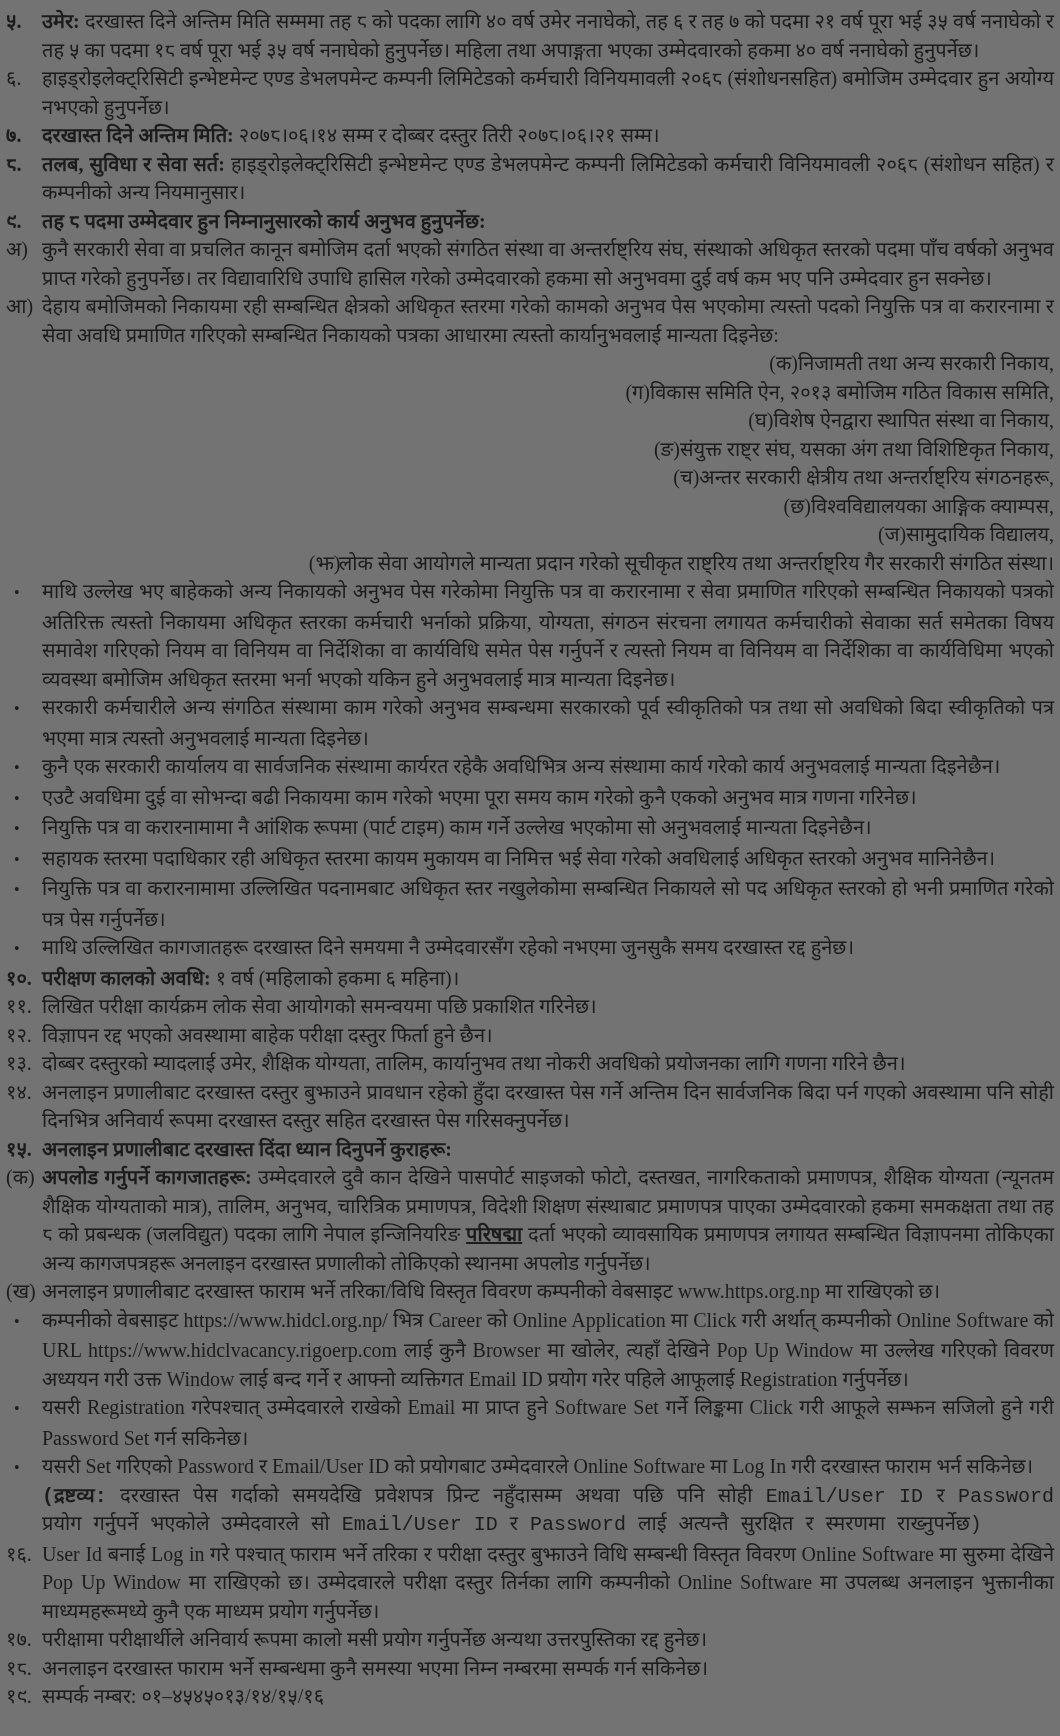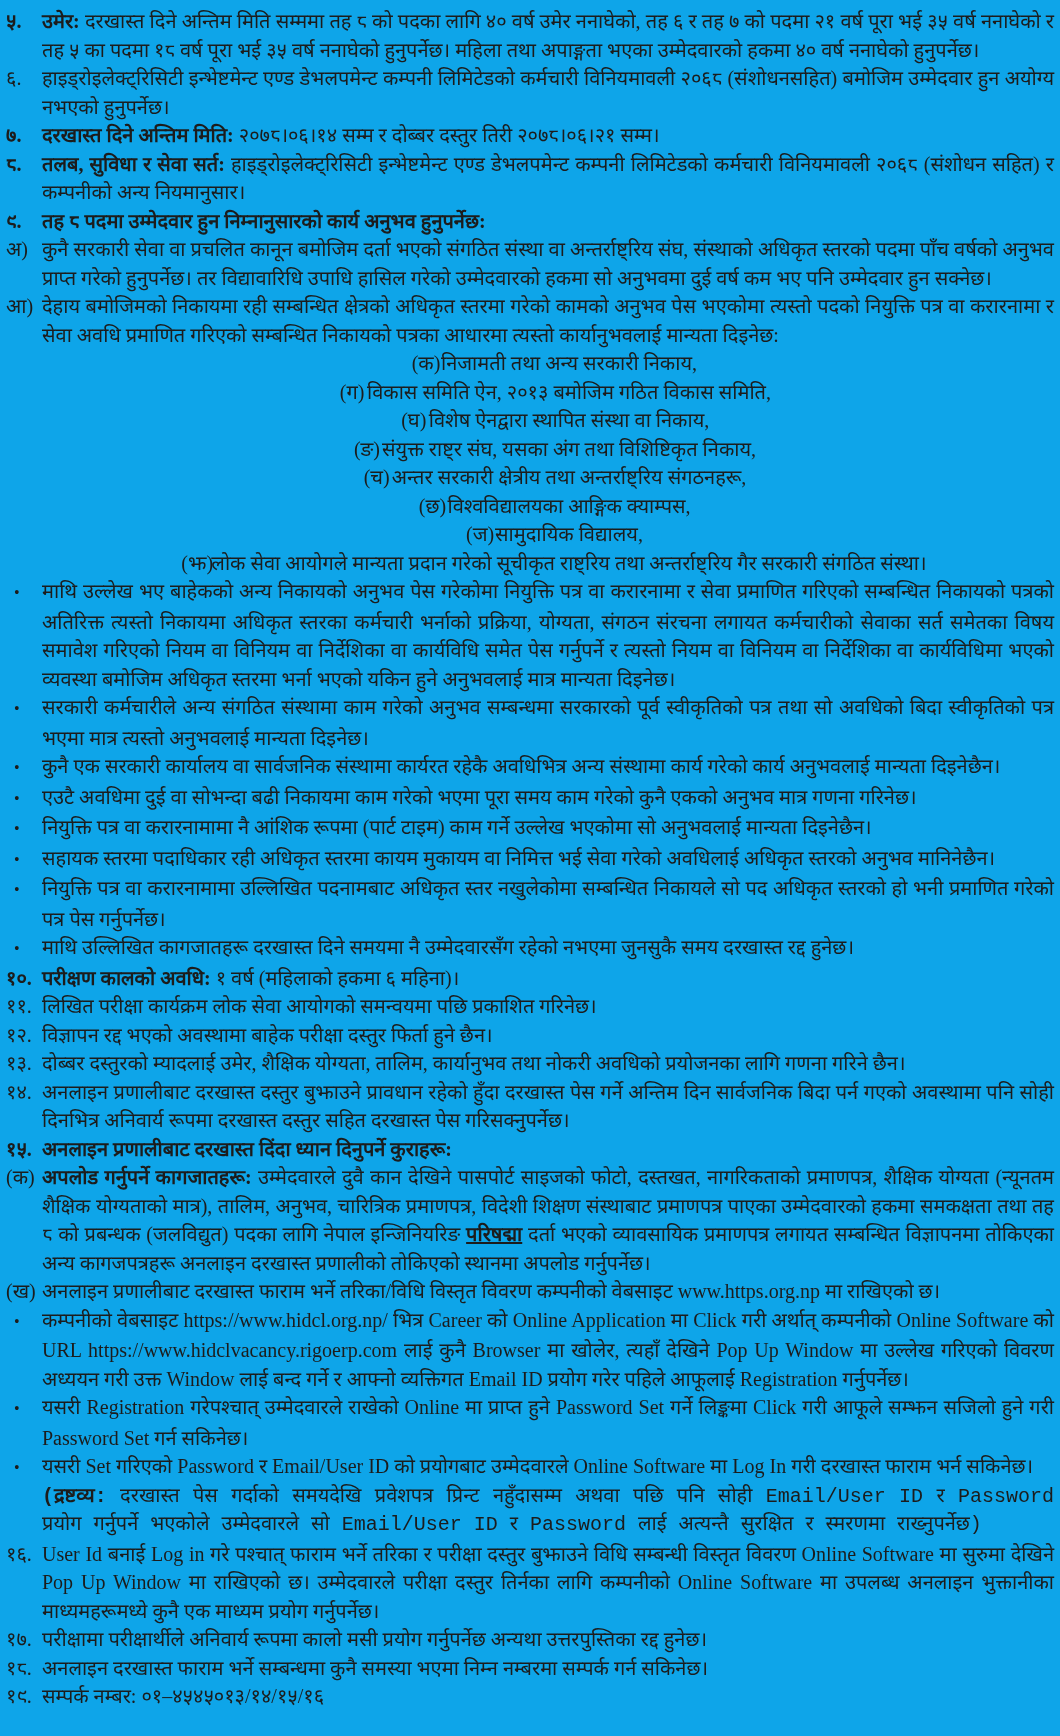--- a/index.html
+++ b/index.html
@@ -1,29 +1,29 @@
 <!DOCTYPE html>
 <html lang="ne"><head>
 <meta charset="utf-8">
 <style>
   html,body { margin:0; padding:0; background:#ffffff; }
   .page {
     width:1060px; height:1736px; box-sizing:border-box;
     padding:7px 6px 10px 6px;
     font-family:"Liberation Serif", serif;
     font-size:20px; line-height:28.5px;
-    color:#1c1c1c; background:#0ea5e9;
+    color:#1c1c1c; background:#737373;
     overflow:hidden;
   }
   .block { text-align:justify; }
   .marker { display:inline-block; text-indent:0; vertical-align:baseline; }
   .num, .sub, .bullet { padding-left:36px; text-indent:-36px; }
   .num .marker, .sub .marker { width:36px; }
   .bullet .marker { width:28px; margin-left:8px; font-size:16px; }
-  .letter { padding-left:78px; text-indent:-78px; text-align:center; }
+  .letter { padding-left:78px; text-indent:-78px; text-align:right; }
   .letter .marker { width:30px; margin-left:48px; }
   .note { padding-left:36px; text-indent:0;font-family:Liberation Mono, monospace; }
   .b > .marker { font-weight:700; }
   .head { font-weight:700; }
   .emph { font-weight:700; text-decoration:underline; }
 </style>
 </head>
 <body>
 
 <div class="page">
@@ -53,21 +53,21 @@
       <div class="block bullet"><span class="marker">•</span><span>माथि उल्लिखित कागजातहरू दरखास्त दिने समयमा नै उम्मेदवारसँग रहेको नभएमा जुनसुकै समय दरखास्त रद्द हुनेछ।</span></div>
       <div class="block num b"><span class="marker">१०.</span><span class="head">परीक्षण कालको अवधि:</span><span> १ वर्ष (महिलाको हकमा ६ महिना)।</span></div>
       <div class="block num"><span class="marker">११.</span><span>लिखित परीक्षा कार्यक्रम लोक सेवा आयोगको समन्वयमा पछि प्रकाशित गरिनेछ।</span></div>
       <div class="block num"><span class="marker">१२.</span><span>विज्ञापन रद्द भएको अवस्थामा बाहेक परीक्षा दस्तुर फिर्ता हुने छैन।</span></div>
       <div class="block num"><span class="marker">१३.</span><span>दोब्बर दस्तुरको म्यादलाई उमेर, शैक्षिक योग्यता, तालिम, कार्यानुभव तथा नोकरी अवधिको प्रयोजनका लागि गणना गरिने छैन।</span></div>
       <div class="block num"><span class="marker">१४.</span><span>अनलाइन प्रणालीबाट दरखास्त दस्तुर बुझाउने प्रावधान रहेको हुँदा दरखास्त पेस गर्ने अन्तिम दिन सार्वजनिक बिदा पर्न गएको अवस्थामा पनि सोही दिनभित्र अनिवार्य रूपमा दरखास्त दस्तुर सहित दरखास्त पेस गरिसक्नुपर्नेछ।</span></div>
       <div class="block num b"><span class="marker">१५.</span><span class="head">अनलाइन प्रणालीबाट दरखास्त दिंदा ध्यान दिनुपर्ने कुराहरू:</span></div>
       <div class="block sub"><span class="marker">(क)</span><span class="head">अपलोड गर्नुपर्ने कागजातहरू:</span><span> उम्मेदवारले दुवै कान देखिने पासपोर्ट साइजको फोटो, दस्तखत, नागरिकताको प्रमाणपत्र, शैक्षिक योग्यता (न्यूनतम शैक्षिक योग्यताको मात्र), तालिम, अनुभव, चारित्रिक प्रमाणपत्र, विदेशी शिक्षण संस्थाबाट प्रमाणपत्र पाएका उम्मेदवारको हकमा समकक्षता तथा तह ८ को प्रबन्धक (जलविद्युत) पदका लागि नेपाल इन्जिनियरिङ </span><span class="emph">परिषद्मा</span><span> दर्ता भएको व्यावसायिक प्रमाणपत्र लगायत सम्बन्धित विज्ञापनमा तोकिएका अन्य कागजपत्रहरू अनलाइन दरखास्त प्रणालीको तोकिएको स्थानमा अपलोड गर्नुपर्नेछ।</span></div>
       <div class="block sub"><span class="marker">(ख)</span><span>अनलाइन प्रणालीबाट दरखास्त फाराम भर्ने तरिका/विधि विस्तृत विवरण कम्पनीको वेबसाइट www.https.org.np मा राखिएको छ।</span></div>
       <div class="block bullet"><span class="marker">•</span><span>कम्पनीको वेबसाइट https://www.hidcl.org.np/ भित्र Career को Online Application मा Click गरी अर्थात् कम्पनीको Online Software को URL https://www.hidclvacancy.rigoerp.com लाई कुनै Browser मा खोलेर, त्यहाँ देखिने Pop Up Window मा उल्लेख गरिएको विवरण अध्ययन गरी उक्त Window लाई बन्द गर्ने र आफ्नो व्यक्तिगत Email ID प्रयोग गरेर पहिले आफूलाई Registration गर्नुपर्नेछ।</span></div>
-      <div class="block bullet"><span class="marker">•</span><span>यसरी Registration गरेपश्चात् उम्मेदवारले राखेको Online मा प्राप्त हुने Password Set गर्ने लिङ्कमा Click गरी आफूले सम्झन सजिलो हुने गरी Password Set गर्न सकिनेछ।</span></div>
+      <div class="block bullet"><span class="marker">•</span><span>यसरी Registration गरेपश्चात् उम्मेदवारले राखेको Email मा प्राप्त हुने Software Set गर्ने लिङ्कमा Click गरी आफूले सम्झन सजिलो हुने गरी Password Set गर्न सकिनेछ।</span></div>
       <div class="block bullet"><span class="marker">•</span><span>यसरी Set गरिएको Password र Email/User ID को प्रयोगबाट उम्मेदवारले Online Software मा Log In गरी दरखास्त फाराम भर्न सकिनेछ।</span></div>
       <div class="block note"><span class="head">(द्रष्टव्य:</span><span> दरखास्त पेस गर्दाको समयदेखि प्रवेशपत्र प्रिन्ट नहुँदासम्म अथवा पछि पनि सोही Email/User ID र Password प्रयोग गर्नुपर्ने भएकोले उम्मेदवारले सो Email/User ID र Password लाई अत्यन्तै सुरक्षित र स्मरणमा राख्नुपर्नेछ)</span></div>
       <div class="block num"><span class="marker">१६.</span><span>User Id बनाई Log in गरे पश्चात् फाराम भर्ने तरिका र परीक्षा दस्तुर बुझाउने विधि सम्बन्धी विस्तृत विवरण Online Software मा सुरुमा देखिने Pop Up Window मा राखिएको छ। उम्मेदवारले परीक्षा दस्तुर तिर्नका लागि कम्पनीको Online Software मा उपलब्ध अनलाइन भुक्तानीका माध्यमहरूमध्ये कुनै एक माध्यम प्रयोग गर्नुपर्नेछ।</span></div>
       <div class="block num"><span class="marker">१७.</span><span>परीक्षामा परीक्षार्थीले अनिवार्य रूपमा कालो मसी प्रयोग गर्नुपर्नेछ अन्यथा उत्तरपुस्तिका रद्द हुनेछ।</span></div>
       <div class="block num"><span class="marker">१८.</span><span>अनलाइन दरखास्त फाराम भर्ने सम्बन्धमा कुनै समस्या भएमा निम्न नम्बरमा सम्पर्क गर्न सकिनेछ।</span></div>
       <div class="block num"><span class="marker">१९.</span><span>सम्पर्क नम्बर: ०१–४५४५०१३/१४/१५/१६</span></div>
     </div>
 
 </div>
 

